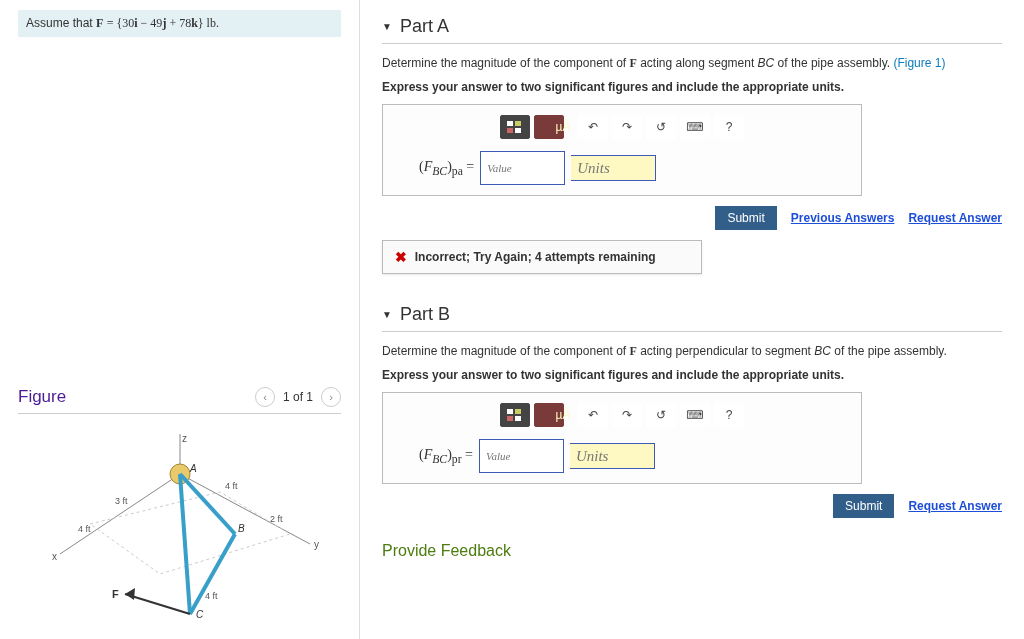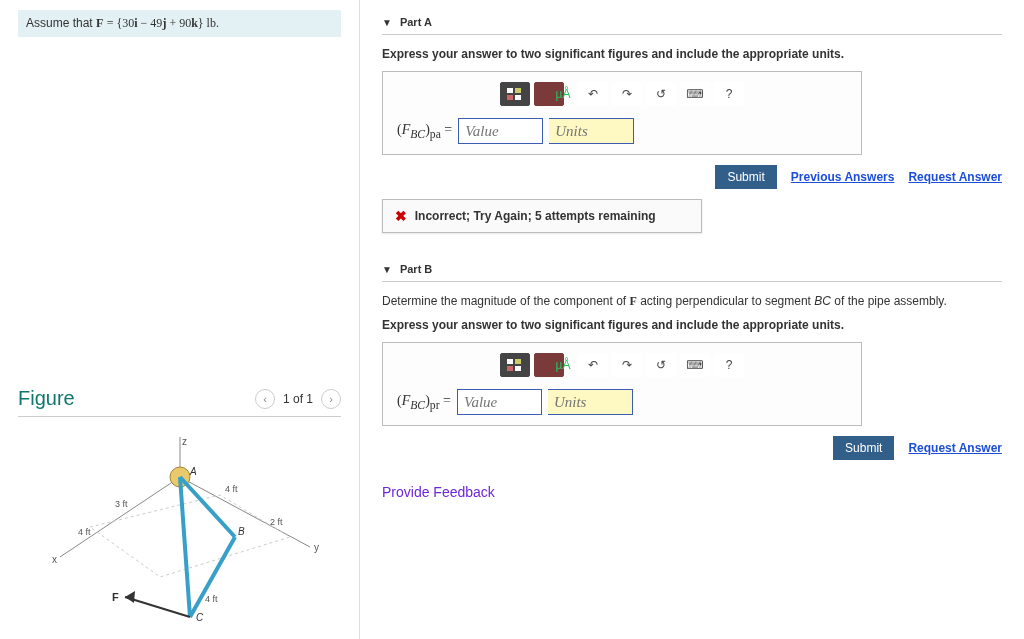--- a/index.html
+++ b/index.html
@@ -29,96 +29,96 @@
   }
   .formula-var { font-family: 'Times New Roman', serif; }
   .bold-serif { font-weight: bold; font-family: 'Times New Roman', serif; }
   .figure-header {
     display: flex;
     align-items: center;
     margin-top: 350px;
     border-bottom: 1px solid #ccc;
     padding-bottom: 6px;
   }
-  .figure-title { font-size: 20px; color: #0f766e; flex: 1; }
+  .figure-title { font-size: 17px; color: #4c1d95; flex: 1; }
   .pager { display: flex; align-items: center; gap: 2px; color: #555; }
   .circ-btn {
     width: 20px; height: 20px; border: 1px solid #ccc; border-radius: 50%;
     display: flex; align-items: center; justify-content: center;
     color: #888; font-size: 11px; cursor: pointer; background:#fff;
   }
   .pager-text { margin: 0 6px; font-size: 12px; color: #333; }
   .figure-img { margin-top: 20px; display:flex; justify-content:center; }
 
   .part-header {
     display: flex; align-items: center;
     border-bottom: 1px solid #ccc;
     padding: 6px 0; margin-bottom: 10px; gap:8px;
   }
   .part-caret { color:#333; font-size:10px; }
-  .part-title { font-weight: bold; font-size: 11px; }
+  .part-title { font-weight: normal; font-size: 18px; }
   .prompt { font-size: 12px; margin: 6px 0; line-height: 1.5; }
   .fig-link { color: #0d7dbb; }
   .answer-box {
     border: 1px solid #bbb;
     background: #fdfdfd;
     padding: 10px 14px;
     margin: 8px 0 10px 0;
     width: 480px;
   }
   .toolbar {
     display: flex; gap: 4px; justify-content: center; margin-bottom: 12px;
     align-items: center;
   }
   .tb-btn {
     width: 30px; height: 24px; border:1px solid #777;
     display:flex; align-items:center; justify-content:center;
     background:#fff; border-radius:2px; color:#444; font-size:12px;
     cursor:pointer;
   }
   .tb-btn.dark { background:#444; color:#fff; border-color:#444; }
-  .tb-btn.darkred { background:#7a3a3a; color:#22c55e; border-color:#7a3a3a;padding-left:28px; }
+  .tb-btn.darkred { background:#7a3a3a; color:#fef9c3; border-color:#7a3a3a;padding-left:28px; }
   .tb-spacer { width:6px; }
-  .input-row { display:flex; align-items:center; gap:6px; }
+  .input-row { display:flex; align-items:center; gap:6px;margin-left:22px; }
   .var-label { font-family:'Times New Roman', serif; font-size:14px; }
   .val-input {
     width: 85px; height: 26px; border:1px solid #3b5bb5;
     font-style: italic; font-family:'Times New Roman', serif;
-    font-size: 15px; color:#888; padding:8px 6px; background:#fff;
+    font-size: 11px; color:#888; padding:16px 6px; background:#fff;
   }
   .units-input {
     width: 85px; height: 26px; border:1px solid #3b5bb5; border-left:none;
     font-style: italic; font-family:'Times New Roman', serif;
     font-size: 15px; color:#888; padding:0 6px; background:#fef9c3;
   }
   .submit-row { display:flex; align-items:center; gap:14px; margin:6px 0 10px 0;justify-content:flex-end; }
   .submit-btn {
     background:#325f8a; color:#fff; border:none; padding:5px 12px;
     font-size:12px; cursor:pointer;
   }
   .link { color:#1d4ed8; font-weight:bold; font-size:12px; text-decoration:underline; cursor:pointer; }
   .feedback-box {
     border:1px solid #bbb; background:#fafafa; padding:8px 12px;
     display:flex; align-items:center; gap:8px; width: 320px;
     box-shadow: 0 1px 2px rgba(0,0,0,0.1);
   }
   .x-icon { color:#cc0000; font-weight:bold; font-size:14px; }
-  .provide-fb { color:#6d28d9; font-size:14px; margin-top:18px; cursor:pointer; }
+  .provide-fb { color:#4d7c0f; font-size:16px; margin-top:18px; cursor:pointer; }
   .part-section { margin-bottom: 24px; }
 </style>
 </head>
 <body>
 
 <div class="container">
 
   <div class="left-col">
     <div class="assume-box">
       <span>Assume that </span>
       <span class="bold-serif">F</span>
-      <span class="formula-var"> = {30</span><span class="bold-serif">i</span><span class="formula-var"> − 49</span><span class="bold-serif">j</span><span class="formula-var"> + 90</span><span class="bold-serif">k</span><span class="formula-var">} lb.</span>
+      <span class="formula-var"> = {30</span><span class="bold-serif">i</span><span class="formula-var"> − 49</span><span class="bold-serif">j</span><span class="formula-var"> + 78</span><span class="bold-serif">k</span><span class="formula-var">} lb.</span>
     </div>
 
     <div class="figure-header">
       <div class="figure-title">Figure</div>
       <div class="pager">
         <div class="circ-btn">‹</div>
         <div class="pager-text">1 of 1</div>
         <div class="circ-btn">›</div>
       </div>
     </div>
@@ -158,20 +158,24 @@
       </svg>
     </div>
   </div>
 
   <div class="right-col">
 
     <div class="part-section">
       <div class="part-header">
         <span class="part-caret">▼</span>
         <span class="part-title">Part A</span>
+      </div>
+      <div class="prompt">
+        <span>Determine the magnitude of the component of </span><span class="bold-serif">F</span><span> acting along segment </span><span style="font-style:italic">BC</span><span> of the pipe assembly.</span>
+        <span class="fig-link">(Figure 1)</span>
       </div>
       <div class="prompt bold" style="font-weight:bold;">Express your answer to two significant figures and include the appropriate units.</div>
 
       <div class="answer-box">
         <div class="toolbar">
           <div class="tb-btn dark">
             <svg width="16" height="12">
                 <rect x="0" y="0" width="6" height="5" fill="#fff"></rect>
                 <rect x="8" y="0" width="6" height="5" fill="#cc6"></rect>
                 <rect x="0" y="7" width="6" height="5" fill="#c66"></rect>
@@ -194,21 +198,21 @@
       </div>
 
       <div class="submit-row">
         <button class="submit-btn">Submit</button>
         <span class="link">Previous Answers</span>
         <span class="link">Request Answer</span>
       </div>
 
       <div class="feedback-box">
         <span class="x-icon">✖</span>
-        <span style="font-weight:bold">Incorrect; Try Again; 5 attempts remaining</span>
+        <span style="font-weight:bold">Incorrect; Try Again; 4 attempts remaining</span>
       </div>
     </div>
 
     <div class="part-section">
       <div class="part-header">
         <span class="part-caret">▼</span>
         <span class="part-title">Part B</span>
       </div>
       <div class="prompt">
         <span>Determine the magnitude of the component of </span><span class="bold-serif">F</span><span> acting perpendicular to segment </span><span style="font-style:italic">BC</span><span> of the pipe assembly.</span>

